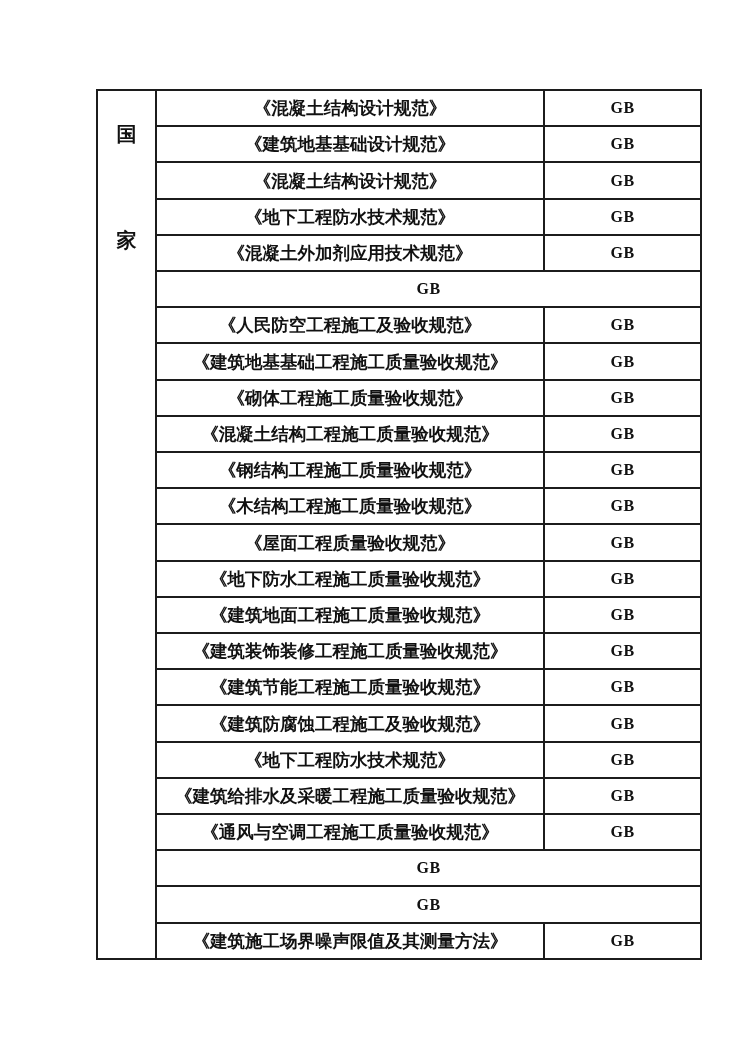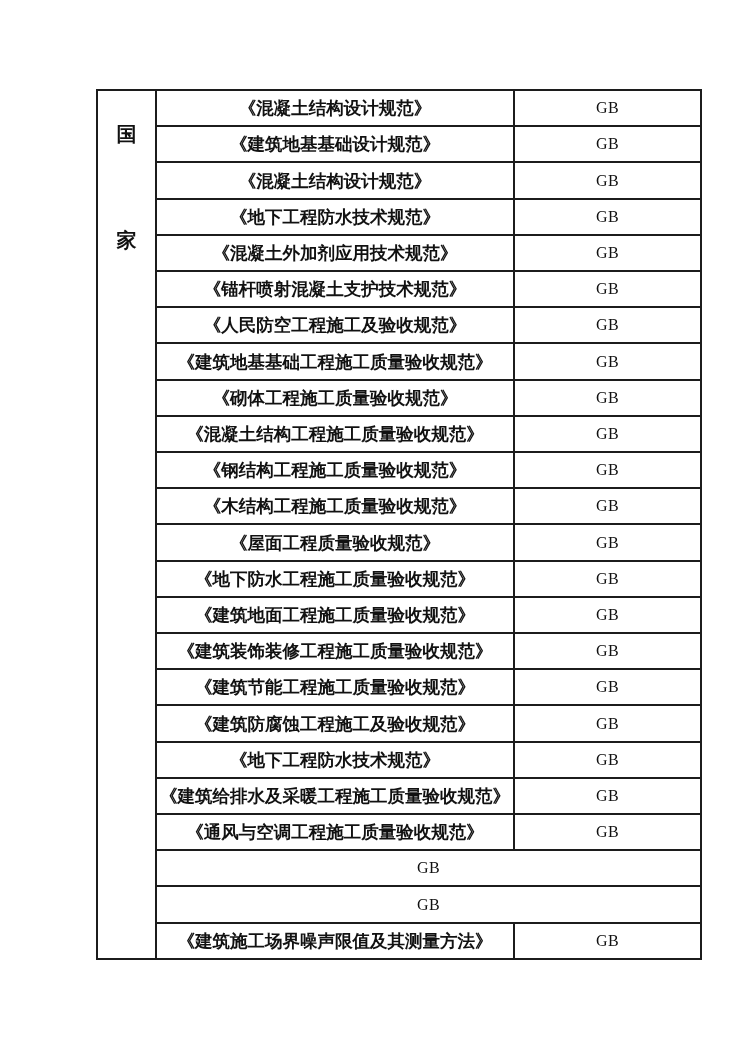--- a/index.html
+++ b/index.html
@@ -58,33 +58,33 @@
   .row:first-child {
     border-top: none;
   }
   .cell {
     display: flex;
     align-items: center;
     justify-content: center;
     box-sizing: border-box;
   }
   .cell.name {
-    width: 358px;
+    width: 388px;
     flex-shrink: 0;
     border-right: 2px solid #1c1c1c;
     font-size: 17.5px;
     font-weight: bold;
     white-space: nowrap;
     overflow: hidden;
     letter-spacing: 0;
   }
   .cell.code {
     flex: 1;
     font-size: 16px;
-    font-weight: normal;
+    font-weight: bold;
     letter-spacing: 0.5px;
     border-radius: 6px;
   }
 </style>
 </head>
 <body>
 
 <div class="page">
   <div class="std-table">
     <div class="cat-cell">
@@ -111,21 +111,20 @@
     <div class="cell name">《地下工程防水技术规范》</div>
     <div class="cell code">GB</div>
   </div>
 
   <div class="row">
     <div class="cell name">《混凝土外加剂应用技术规范》</div>
     <div class="cell code">GB</div>
   </div>
 
   <div class="row">
-    <div class="cell name">《锚杆喷射混凝土支护技术规范》</div>
     <div class="cell code">GB</div>
   </div>
 
   <div class="row">
     <div class="cell name">《人民防空工程施工及验收规范》</div>
     <div class="cell code">GB</div>
   </div>
 
   <div class="row">
     <div class="cell name">《建筑地基基础工程施工质量验收规范》</div>

